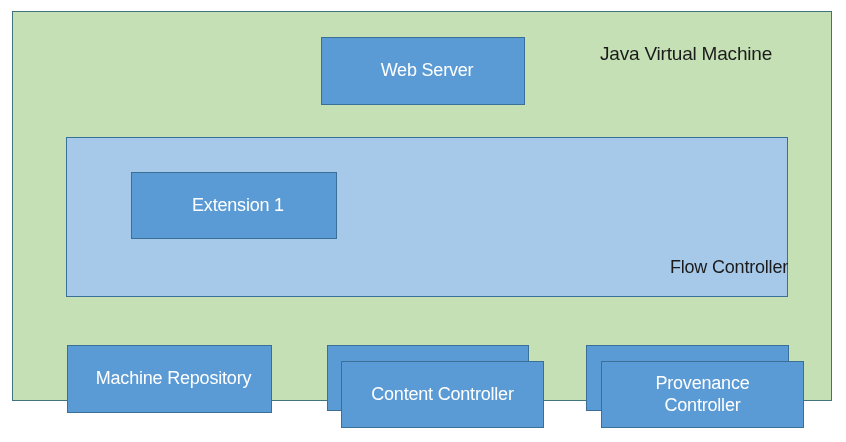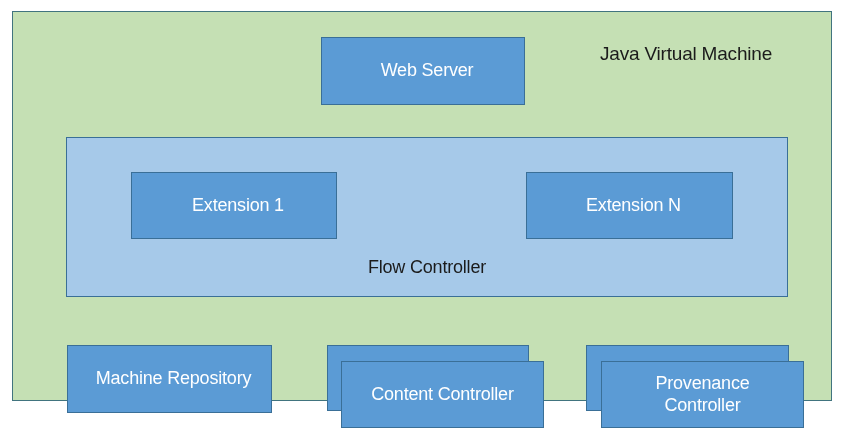--- a/index.html
+++ b/index.html
@@ -78,21 +78,21 @@
     background: #a6c9e9;
     border: 1.5px solid #3a6f97;
     box-sizing: border-box;
   }
 
   .flow-controller-label {
     position: absolute;
     left: 66px;
     top: 257px;
     width: 722px;
-    text-align: center;
+    text-align: right;
     font-size: 18px;
     color: #1b1b1b;
     letter-spacing: -0.2px;
     white-space: nowrap;
   }
 
   .extension-1 {
     left: 131px;
     top: 172px;
     width: 206px;
@@ -164,23 +164,20 @@
   <div class="blue-box web-server">
     <span>Web Server</span>
   </div>
 
   <div class="flow-controller"></div>
 
   <div class="blue-box extension-1">
     <span>Extension 1</span>
   </div>
 
-  <div class="blue-box extension-n">
-    <span>Extension N</span>
-  </div>
 
   <div class="flow-controller-label">Flow Controller</div>
 
   <div class="blue-box flowfile-repo">
     <span>Machine Repository</span>
   </div>
 
   <div class="repo-stack content-stack">
     <div class="repo-back"></div>
     <div class="repo-front">

